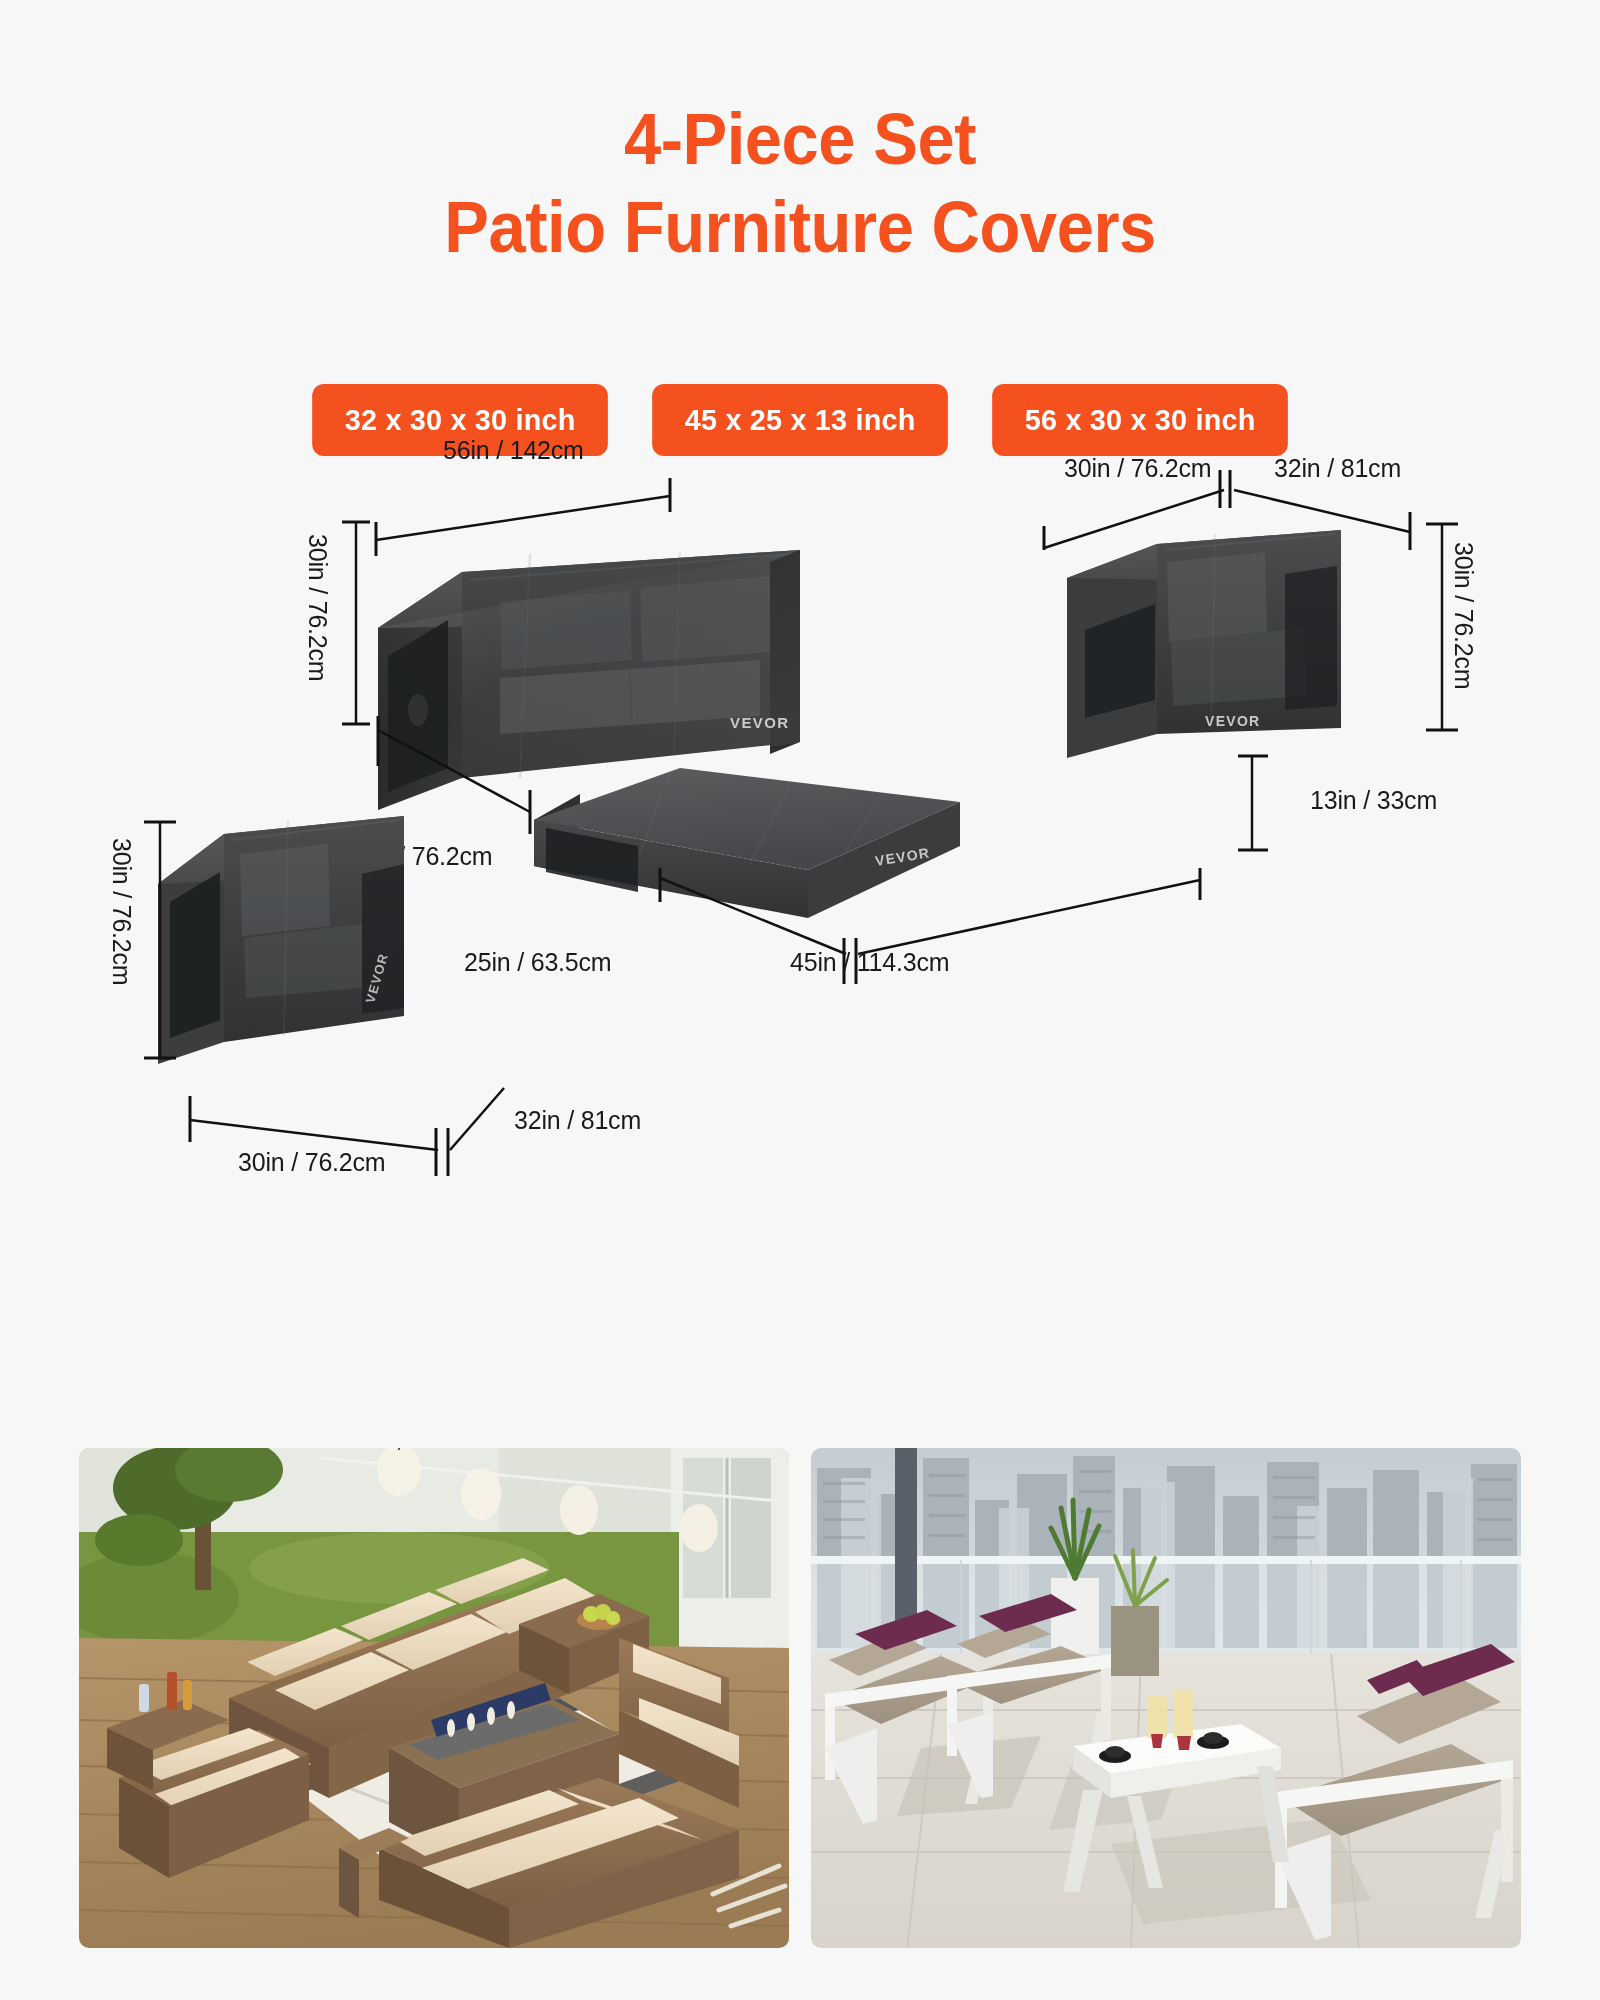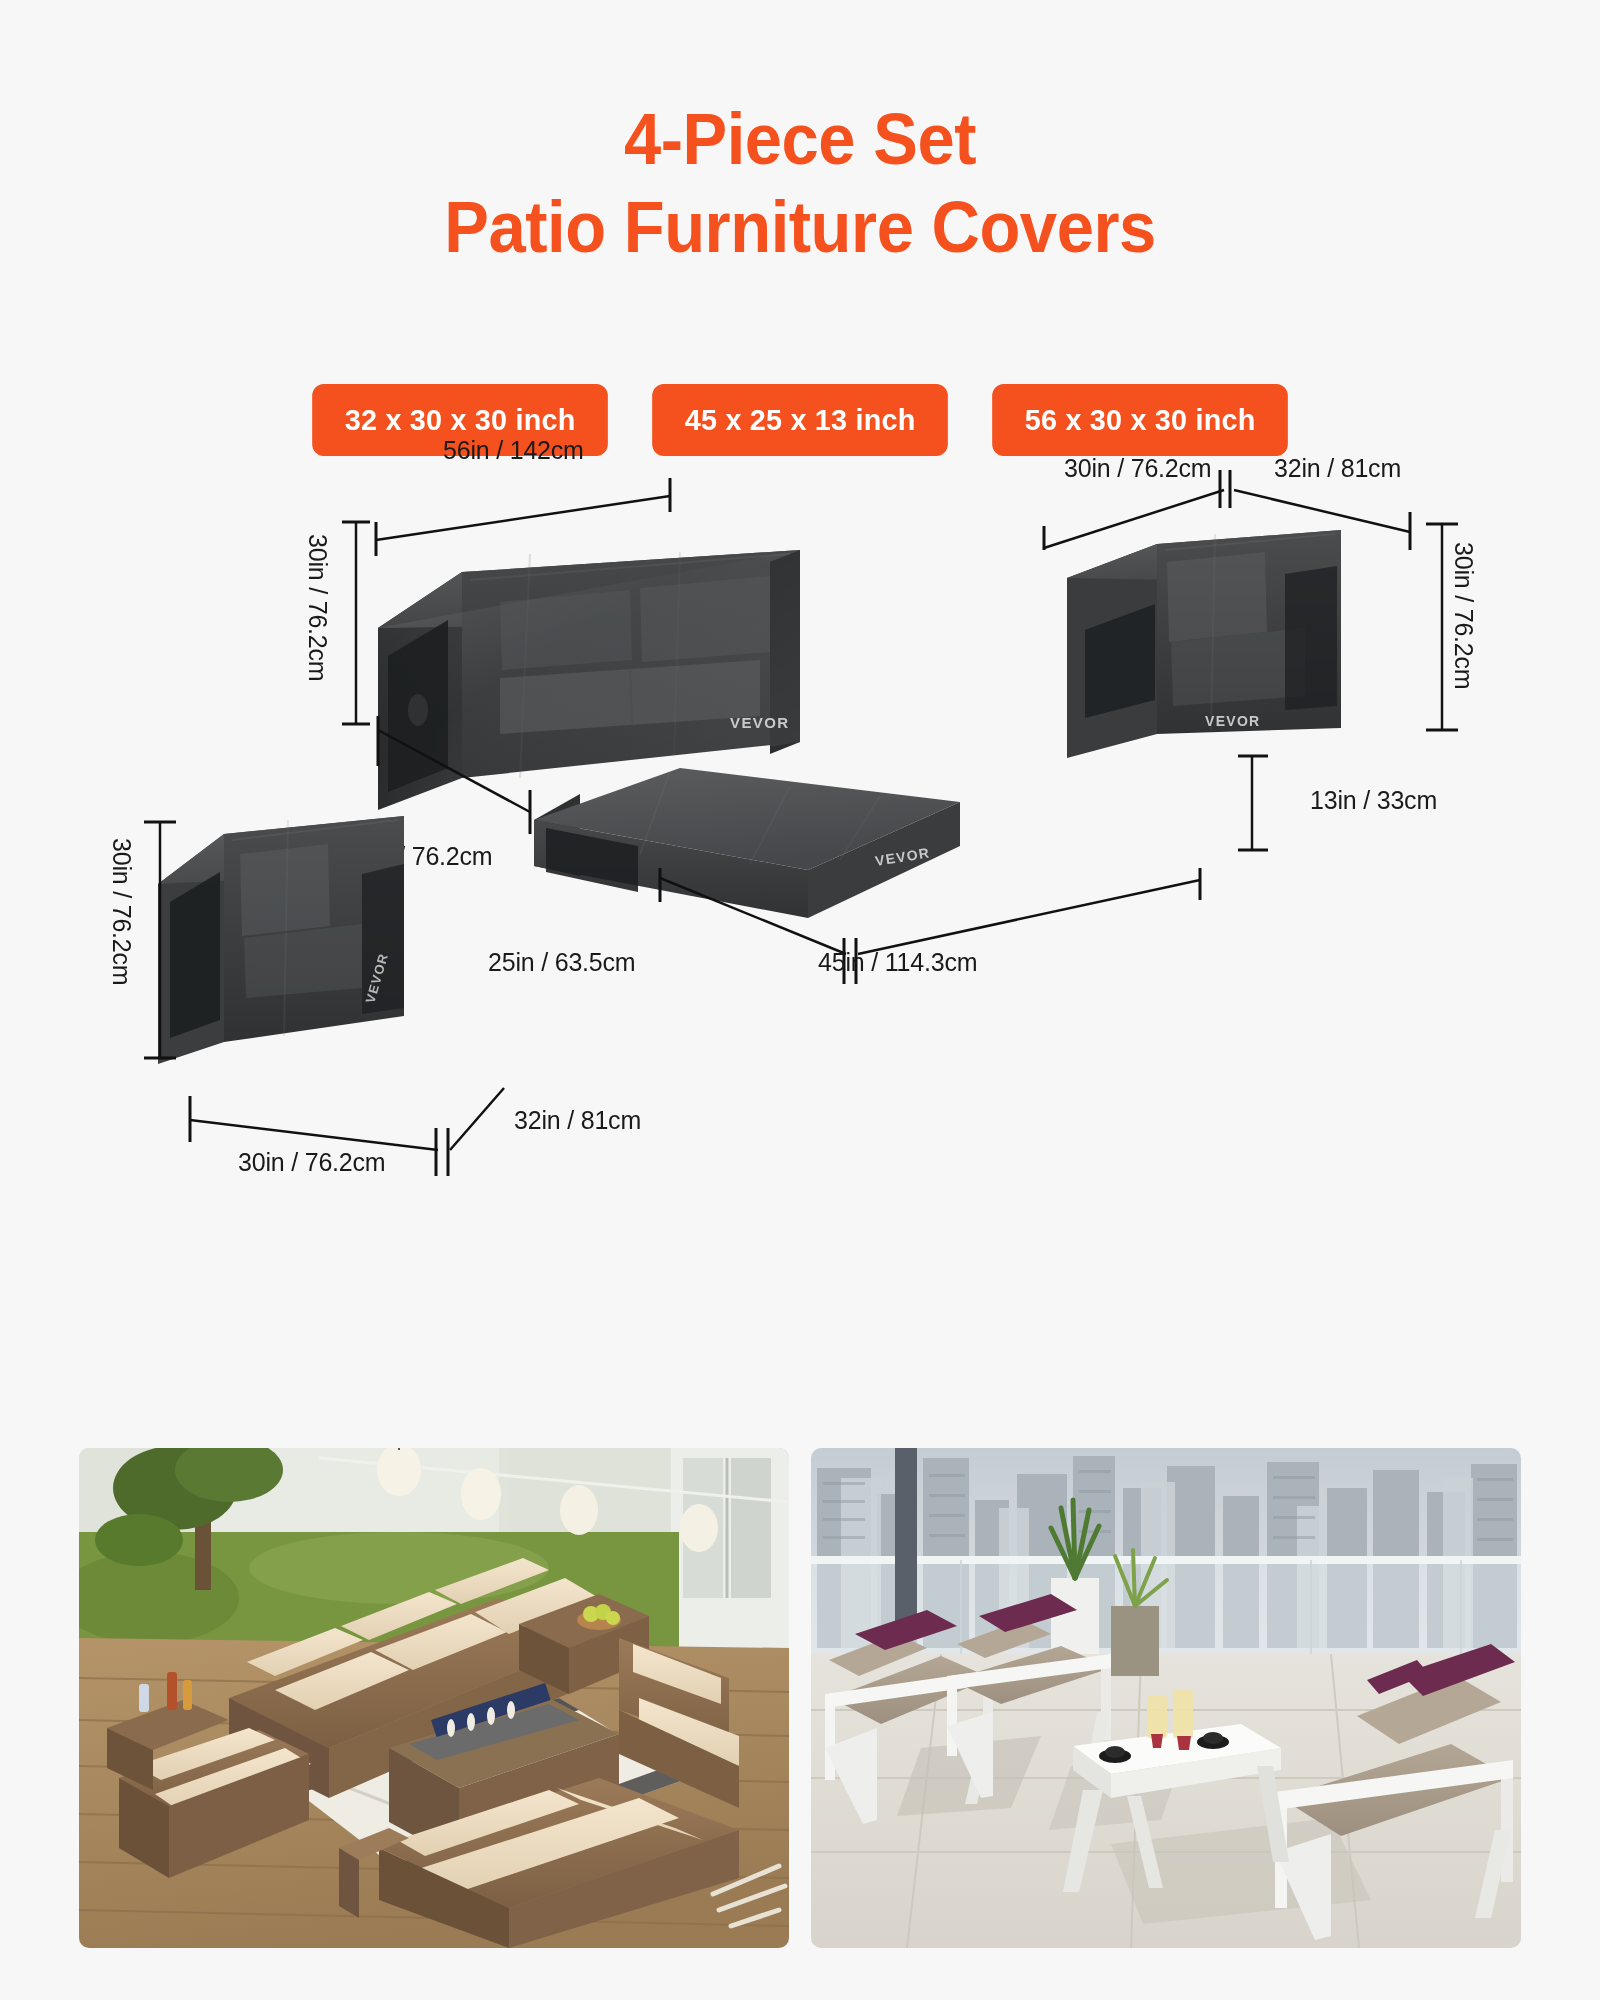--- a/index.html
+++ b/index.html
@@ -281,22 +281,22 @@
     <div class="dim-label" style="left:1286px;top:266px;margin-left:24px;">13in / 33cm</div>
 
     <svg width="640" height="130" style="position:absolute;left:600px;top:348px;">
       <line x1="60" y1="10" x2="246" y2="86" stroke="#111" stroke-width="2.5"></line>
       <line x1="258" y1="86" x2="600" y2="12" stroke="#111" stroke-width="2.5"></line>
       <line x1="60" y1="-6" x2="60" y2="34" stroke="#111" stroke-width="3"></line>
       <line x1="244" y1="70" x2="244" y2="116" stroke="#111" stroke-width="3"></line>
       <line x1="256" y1="70" x2="256" y2="116" stroke="#111" stroke-width="3"></line>
       <line x1="600" y1="-8" x2="600" y2="32" stroke="#111" stroke-width="3"></line>
     </svg>
-    <div class="dim-label" style="left:488px;top:428px;">25in / 63.5cm</div>
-    <div class="dim-label" style="left:790px;top:428px;margin-left:28px;">45in / 114.3cm</div>
+    <div class="dim-label" style="left:464px;top:428px;">25in / 63.5cm</div>
+    <div class="dim-label" style="left:790px;top:428px;">45in / 114.3cm</div>
 
     <svg width="330" height="330" style="position:absolute;left:148px;top:272px;">
       <defs>
         <linearGradient id="lcTop" x1="0" y1="0" x2="0.3" y2="1">
           <stop offset="0%" stop-color="#5c5e60"></stop>
           <stop offset="100%" stop-color="#47494b"></stop>
         </linearGradient>
         <linearGradient id="lcFront" x1="0" y1="0" x2="0" y2="1">
           <stop offset="0%" stop-color="#4a4c4e"></stop>
           <stop offset="100%" stop-color="#2f3133"></stop>

